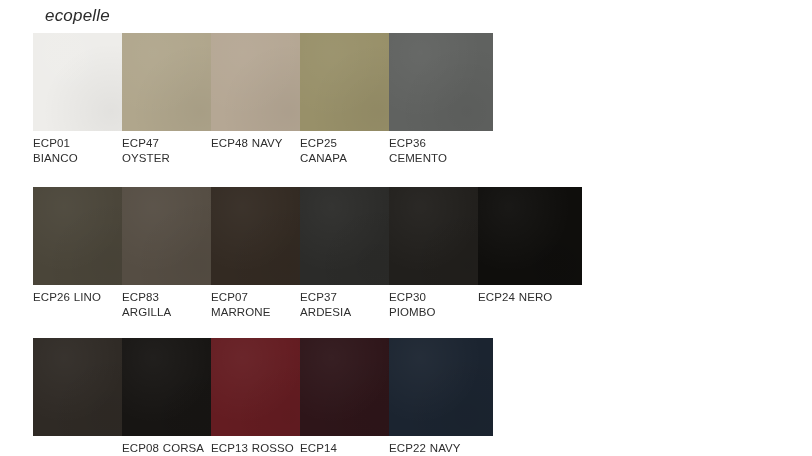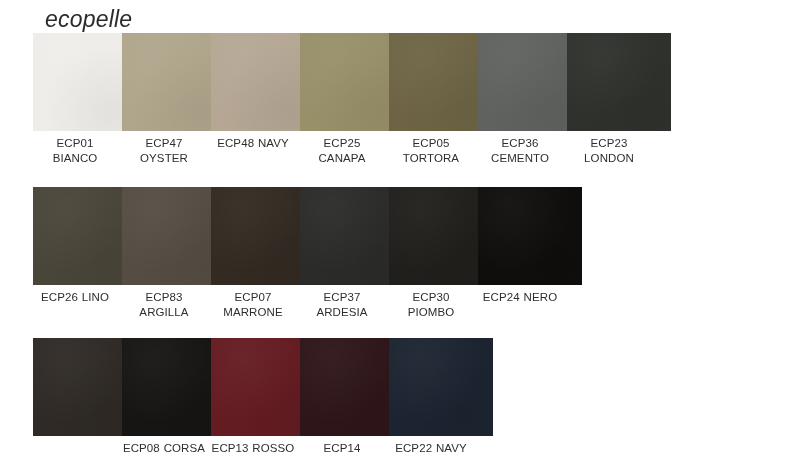--- a/index.html
+++ b/index.html
@@ -20,21 +20,21 @@
     width: 812px;
     height: 456px;
     background: #ffffff;
   }
   .title {
     position: absolute;
     left: 45px;
     top: 6px;
     font-family: "Liberation Sans", sans-serif;
     font-style: italic;
-    font-size: 23px;
+    font-size: 17px;
     font-weight: 400;
     letter-spacing: 0.2px;
     color: #2b2b2b;
     white-space: nowrap;
   }
   .grid {
     position: absolute;
     left: 33px;
     top: 33px;
     width: 760px;
@@ -42,21 +42,20 @@
   .row {
     display: flex;
     flex-direction: row;
     width: 760px;
   }
   .row-1 { margin-bottom: 0px; }
   .cell {
     width: 84px;
     margin-right: 5px;
     box-sizing: border-box;
-    text-align: center;
   }
   .cell:last-child { margin-right: 0; }
   .swatch {
     width: 104px;
     height: 98px;
     display: block;
     position: relative;
   }
   .swatch::after {
     content: "";
@@ -103,30 +102,22 @@
       </div>
       <div class="cell">
         <span class="swatch" style="background-color: rgb(181, 167, 148);"></span>
         <span class="label">ECP48 NAVY</span>
       </div>
       <div class="cell">
         <span class="swatch" style="background-color: rgb(152, 144, 105);"></span>
         <span class="label">ECP25 CANAPA</span>
       </div>
       <div class="cell">
-        <span class="swatch" style="background-color: rgb(110, 100, 69);"></span>
-        <span class="label">ECP05 TORTORA</span>
-      </div>
-      <div class="cell">
         <span class="swatch" style="background-color: rgb(96, 98, 96);"></span>
         <span class="label">ECP36 CEMENTO</span>
-      </div>
-      <div class="cell">
-        <span class="swatch" style="background-color: rgb(47, 49, 45);"></span>
-        <span class="label">ECP23 LONDON</span>
       </div>
     </div>
 
     <div class="row-gap-1"></div>
 
     <div class="row row-2">
       <div class="cell">
         <span class="swatch" style="background-color: rgb(74, 69, 57);"></span>
         <span class="label">ECP26 LINO</span>
       </div>

